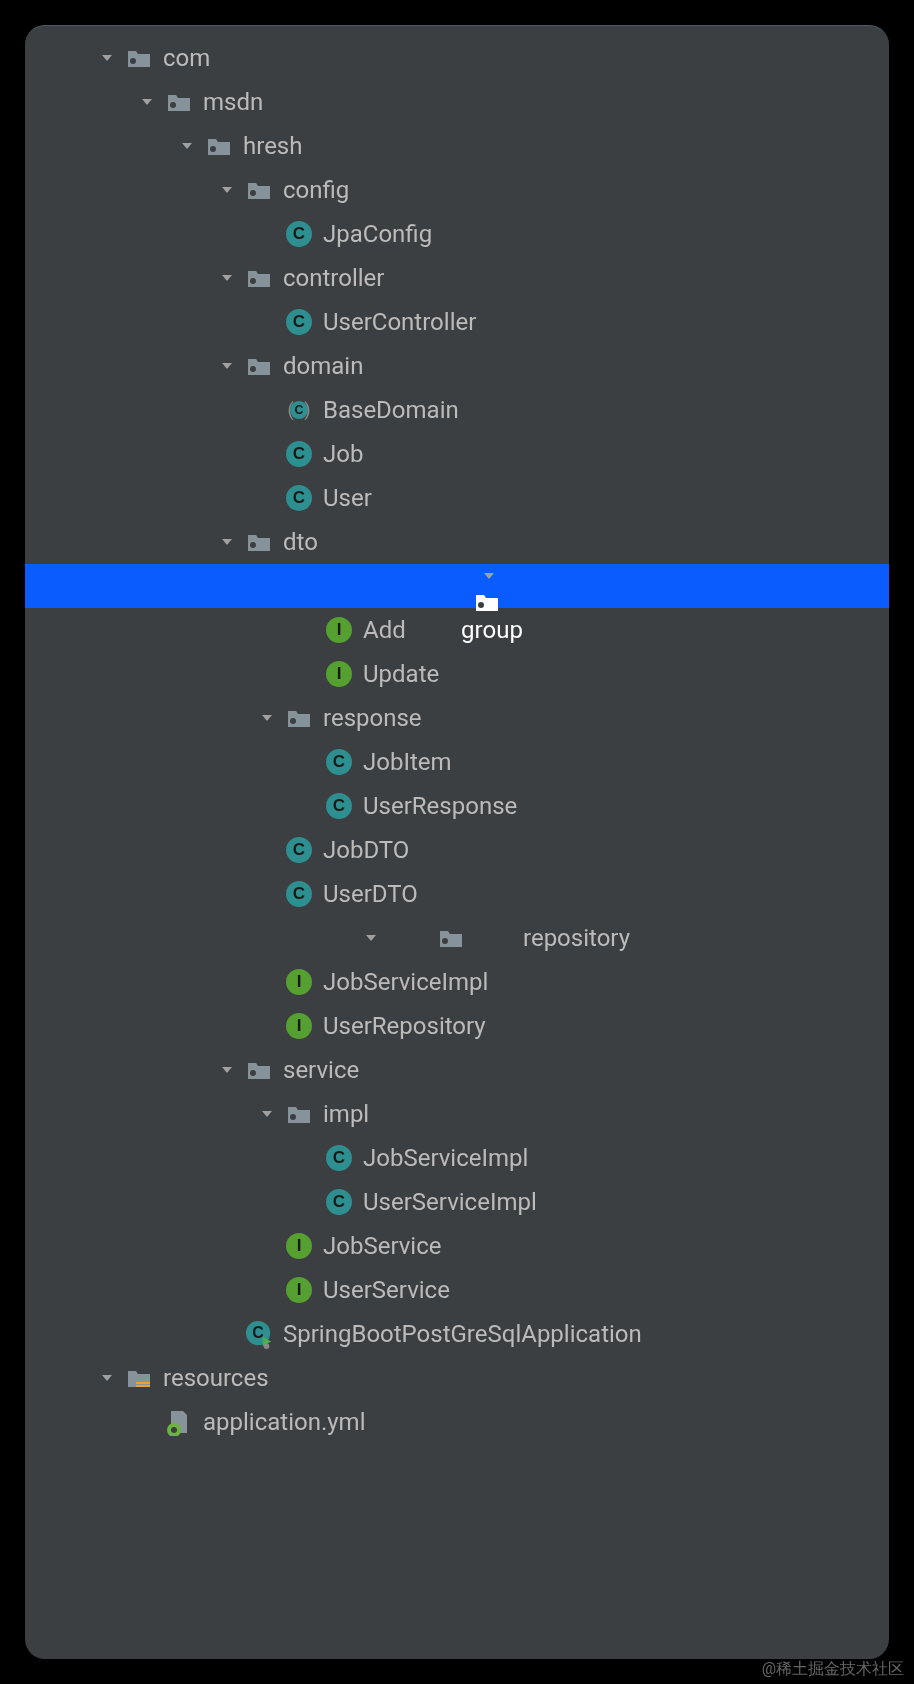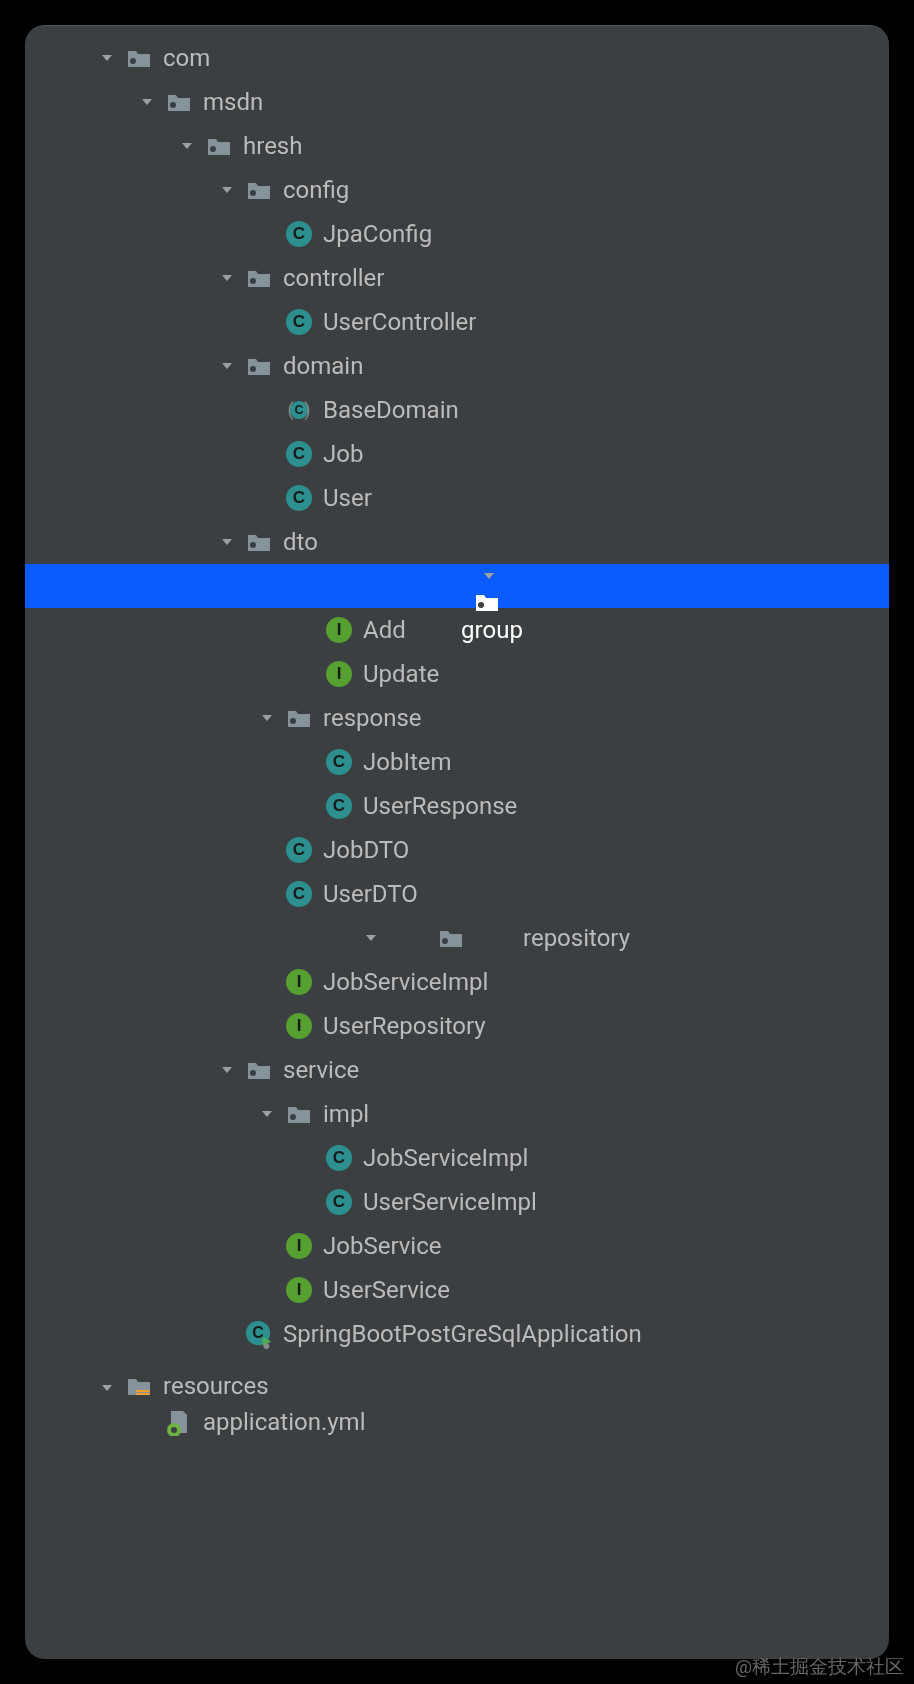--- a/index.html
+++ b/index.html
@@ -68,21 +68,21 @@
       margin-right: 10px;
       flex-shrink: 0;
     }
     .label {
       color: #bbbbbb;
     }
     .watermark {
       position: absolute;
       bottom: 4px;
       right: 10px;
-      font-size: 19px;
+      font-size: 16px;
       color: #666;
     }
   </style>
 </head>
 <body>
 
 <div class="panel">
   <div id="tree-container">
       <div class="tree-row" style="padding-left: 70px;">
         <span class="chevron">
@@ -539,21 +539,21 @@
         <span class="icon">
           <svg width="30" height="30" viewBox="0 0 30 30">
             <circle cx="14" cy="14" r="13" fill="#2d8f8f"></circle>
             <text x="14" y="19" text-anchor="middle" font-size="17" font-weight="bold" fill="#1a1a1a" font-family="sans-serif">C</text>
             <path d="M19 18 L28 23 L19 28 Z" fill="#4caf50"></path>
             <circle cx="23" cy="28" r="3" fill="#888"></circle>
           </svg>
         </span>
         <span class="label">SpringBootPostGreSqlApplication</span>
       </div>
-      <div class="tree-row" style="padding-left: 70px; align-items: flex-end;">
+      <div class="tree-row" style="padding-left: 70px;">
         <span class="chevron">
           <svg width="16" height="16" viewBox="0 0 16 16">
             <path d="M3 5 L8 11 L13 5" fill="#a0a0a0"></path>
           </svg>
         </span>
         <span class="icon">
           <svg width="26" height="22" viewBox="0 0 26 22">
             <path d="M2 4 L10 4 L12 7 L24 7 L24 20 L2 20 Z" fill="#87939a"></path>
             <rect x="10" y="15" width="14" height="2" fill="#f0a030"></rect>
             <rect x="10" y="18" width="14" height="2" fill="#f0a030"></rect>

